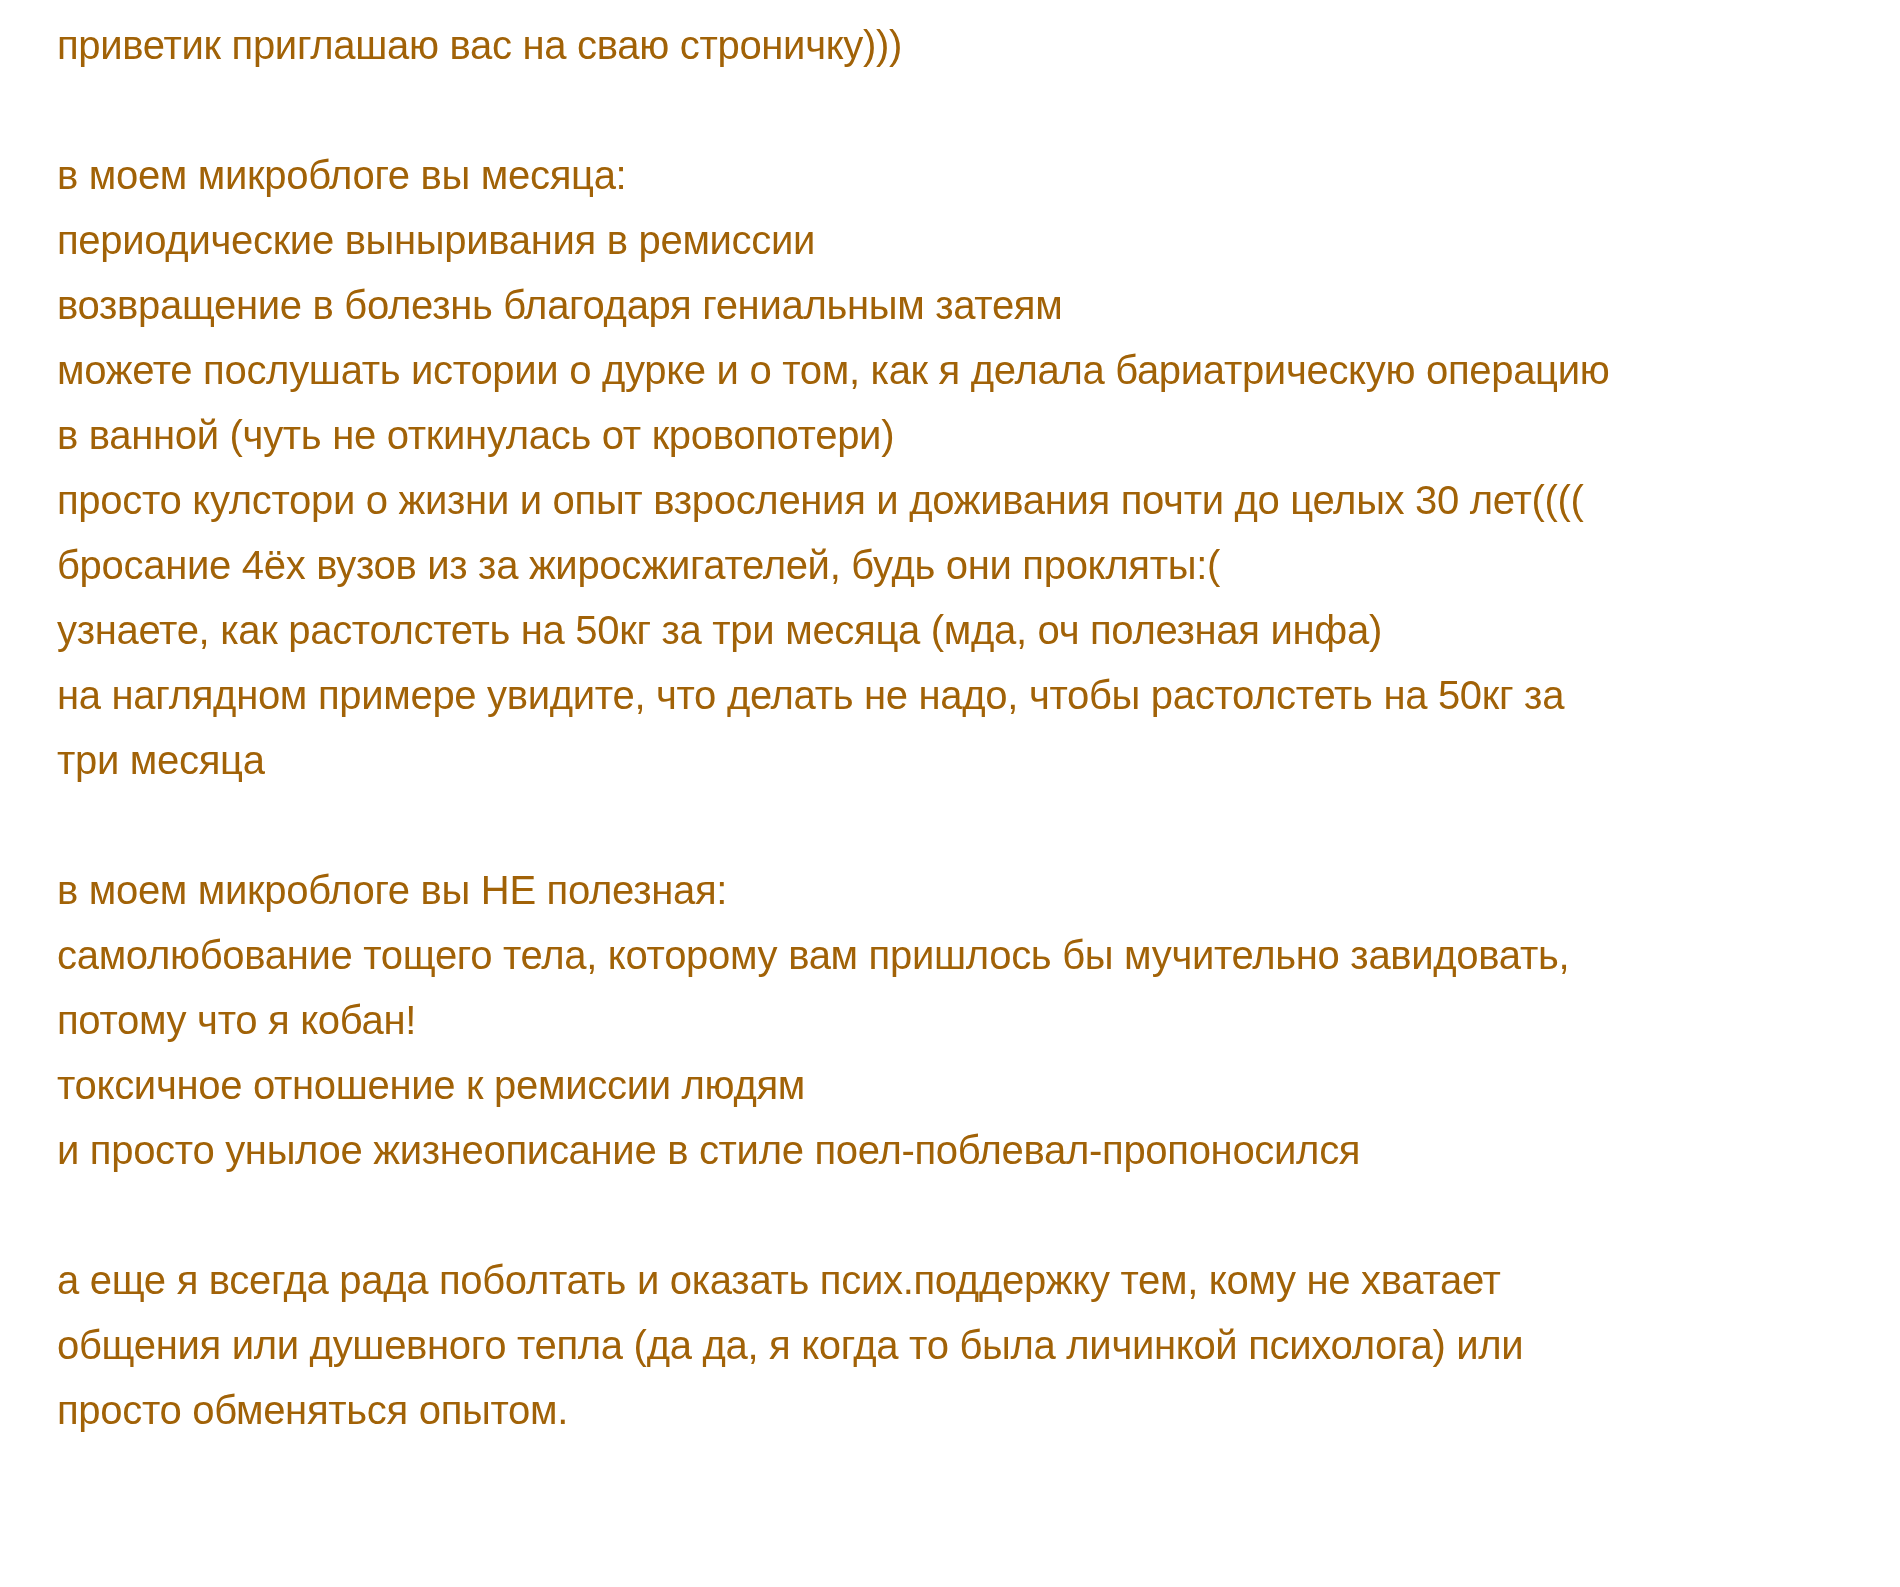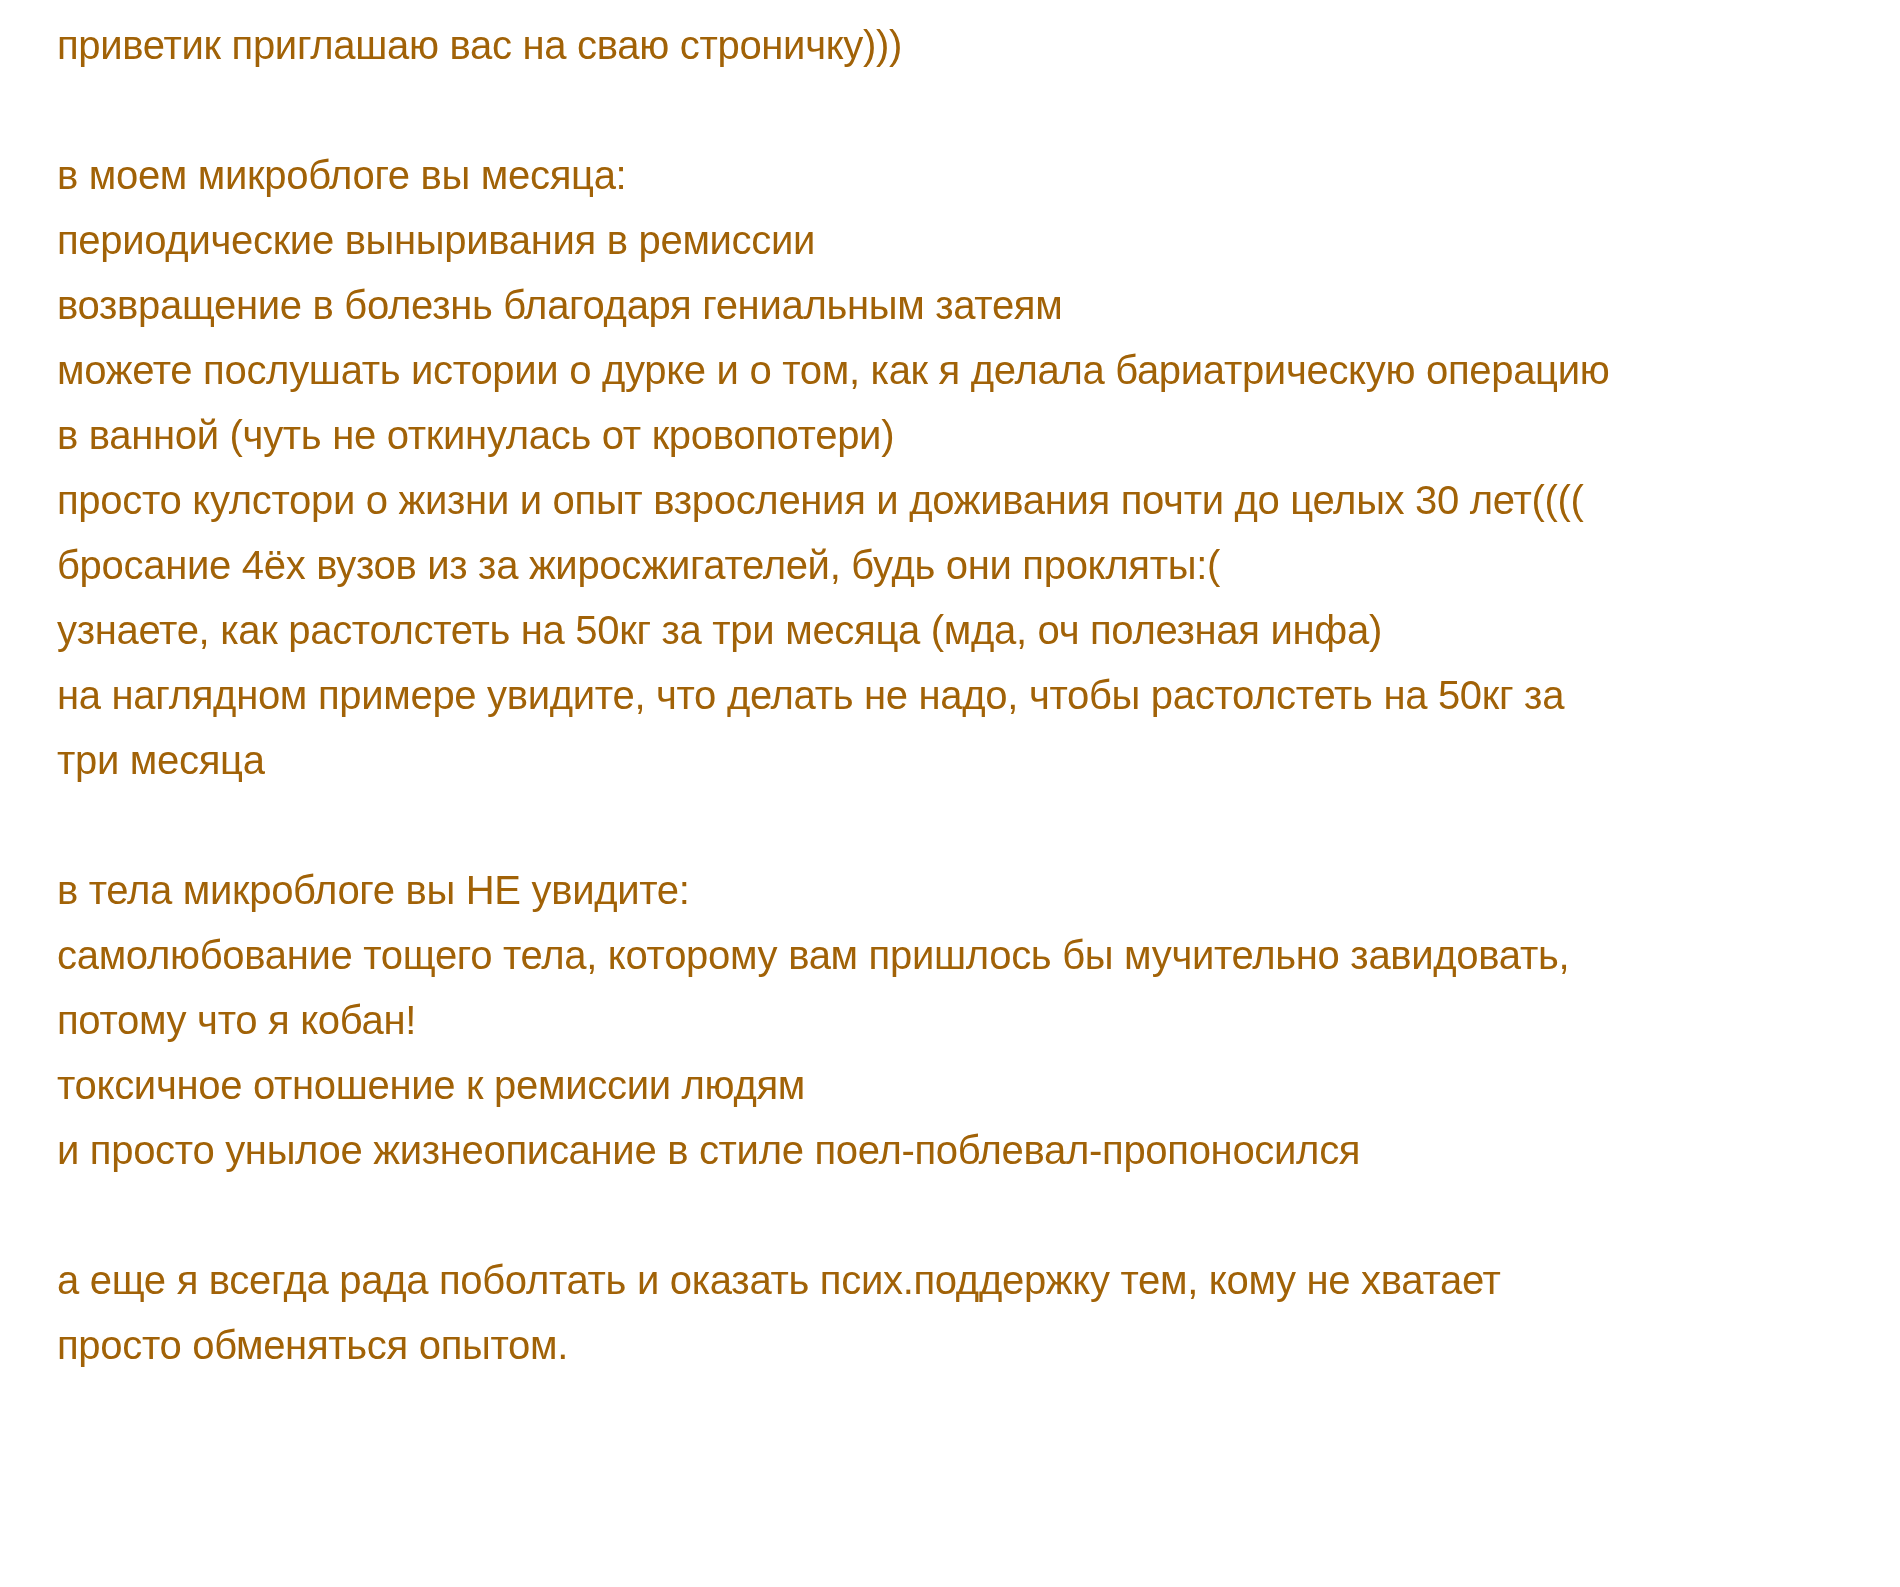--- a/index.html
+++ b/index.html
@@ -42,23 +42,24 @@
       <div class="line">возвращение в болезнь благодаря гениальным затеям</div>
       <div class="line">можете послушать истории о дурке и о том, как я делала бариатрическую операцию</div>
       <div class="line">в ванной (чуть не откинулась от кровопотери)</div>
       <div class="line">просто кулстори о жизни и опыт взросления и доживания почти до целых 30 лет((((</div>
       <div class="line">бросание 4ёх вузов из за жиросжигателей, будь они прокляты:(</div>
       <div class="line">узнаете, как растолстеть на 50кг за три месяца (мда, оч полезная инфа)</div>
       <div class="line">на наглядном примере увидите, что делать не надо, чтобы растолстеть на 50кг за</div>
       <div class="line">три месяца</div>
     </div>
     <div class="para">
-      <div class="line">в тела микроблоге вы НЕ увидите:</div>
+      <div class="line">в моем микроблоге вы НЕ полезная:</div>
       <div class="line">самолюбование тощего тела, которому вам пришлось бы мучительно завидовать,</div>
       <div class="line">потому что я кобан!</div>
       <div class="line">токсичное отношение к ремиссии людям</div>
       <div class="line">и просто унылое жизнеописание в стиле поел-поблевал-пропоносился</div>
     </div>
     <div class="para">
       <div class="line">а еще я всегда рада поболтать и оказать псих.поддержку тем, кому не хватает</div>
+      <div class="line">общения или душевного тепла (да да, я когда то была личинкой психолога) или</div>
       <div class="line">просто обменяться опытом.</div>
     </div>
   </main>
 
 </body></html>

